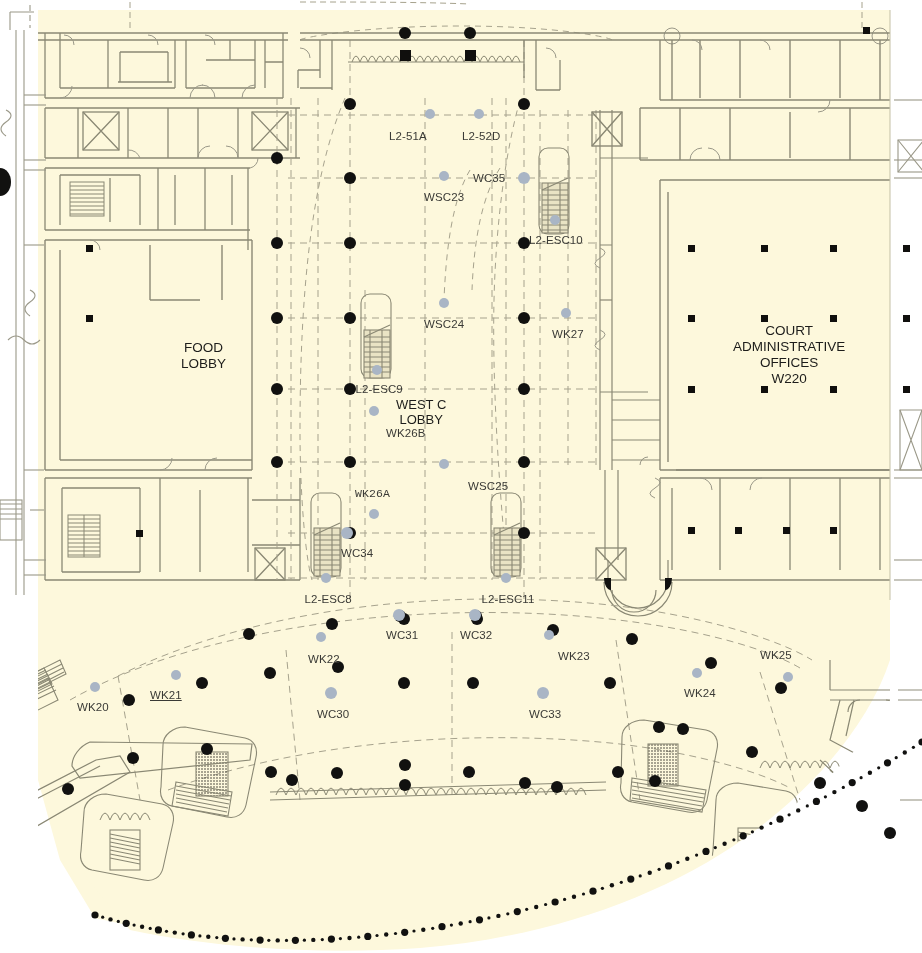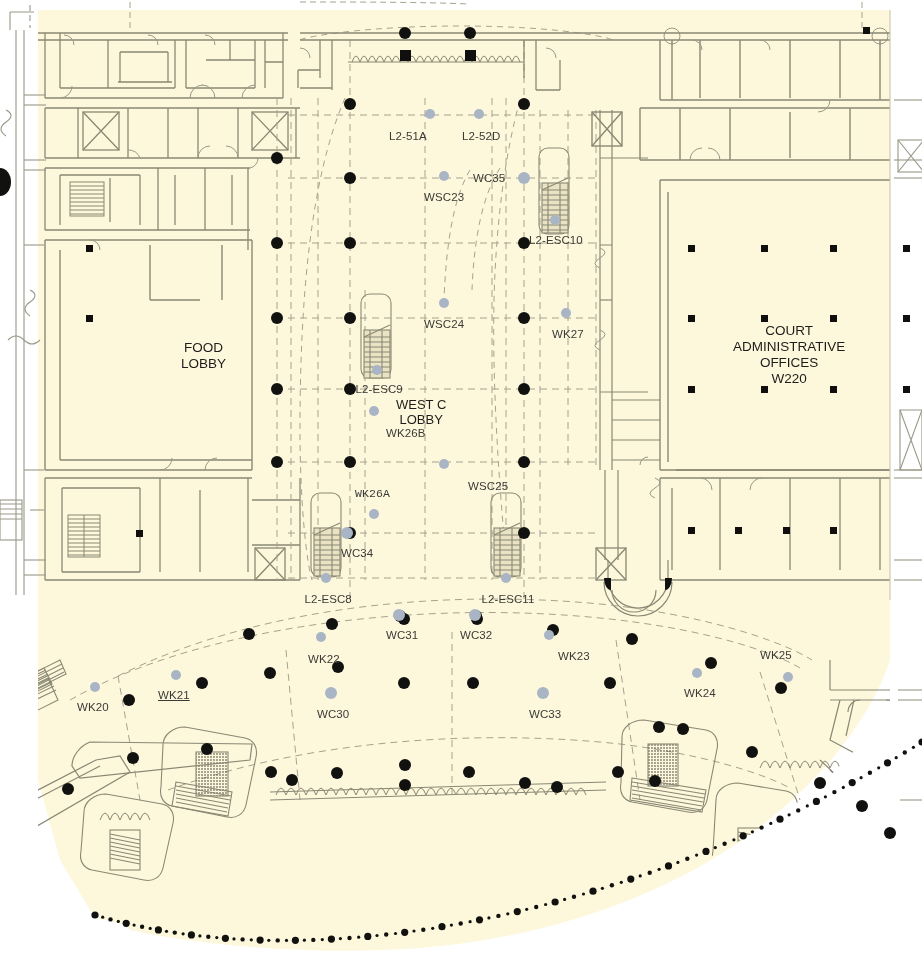--- a/index.html
+++ b/index.html
@@ -732,21 +732,21 @@
       <div class="marker m-black" style="left: 470px; top: 610px; width: 12px; height: 12px; background: rgb(17, 17, 16);"></div>
       <div class="marker m-gray" style="left: 469px; top: 609px; width: 12px; height: 12px; background: rgb(169, 181, 197);"></div>
       <div class="lbl lbl-node" style="left: 460px; top: 629px; visibility: visible;">WC32</div>
       <div class="marker m-gray" style="left: 316px; top: 632px; width: 10px; height: 10px; background: rgb(169, 181, 197);"></div>
       <div class="lbl lbl-node" style="left: 308px; top: 653px; visibility: visible;">WK22</div>
       <div class="marker m-gray" style="left: 544px; top: 630px; width: 10px; height: 10px; background: rgb(169, 181, 197);"></div>
       <div class="lbl lbl-node" style="left: 558px; top: 650px; visibility: visible;">WK23</div>
       <div class="marker m-gray" style="left: 783px; top: 672px; width: 10px; height: 10px; background: rgb(169, 181, 197);"></div>
       <div class="lbl lbl-node" style="left: 760px; top: 649px; visibility: visible;">WK25</div>
       <div class="marker m-gray" style="left: 171px; top: 670px; width: 10px; height: 10px; background: rgb(169, 181, 197);"></div>
-      <div class="lbl lbl-node" style="left: 158px; top: 689px; visibility: visible; text-decoration: underline;">WK21</div>
+      <div class="lbl lbl-node" style="left: 150px; top: 689px; visibility: visible; text-decoration: underline;">WK21</div>
       <div class="marker m-gray" style="left: 90px; top: 682px; width: 10px; height: 10px; background: rgb(169, 181, 197);"></div>
       <div class="lbl lbl-node" style="left: 77px; top: 701px; visibility: visible;">WK20</div>
       <div class="marker m-gray" style="left: 325px; top: 687px; width: 12px; height: 12px; background: rgb(169, 181, 197);"></div>
       <div class="lbl lbl-node" style="left: 317px; top: 708px; visibility: visible;">WC30</div>
       <div class="marker m-gray" style="left: 537px; top: 687px; width: 12px; height: 12px; background: rgb(169, 181, 197);"></div>
       <div class="lbl lbl-node" style="left: 529px; top: 708px; visibility: visible;">WC33</div>
       <div class="marker m-gray" style="left: 692px; top: 668px; width: 10px; height: 10px; background: rgb(169, 181, 197);"></div>
       <div class="lbl lbl-node" style="left: 684px; top: 687px; visibility: visible;">WK24</div>
     </div>
   <div id="area-layer">

